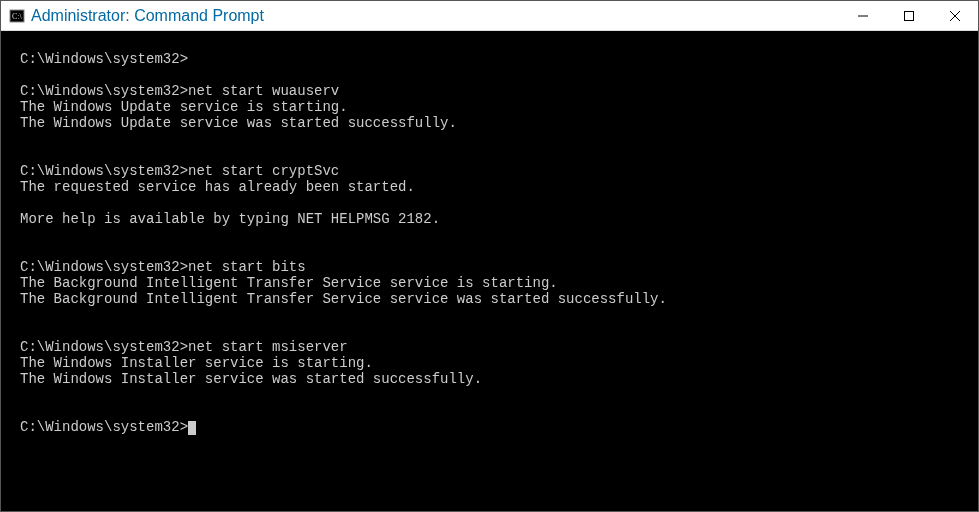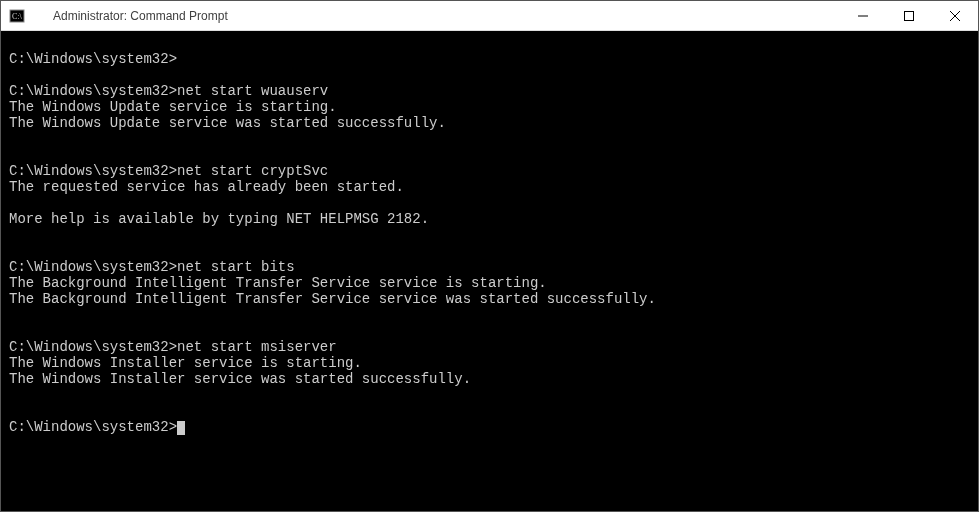--- a/index.html
+++ b/index.html
@@ -28,24 +28,23 @@
     }
     .title-icon {
       width: 16px;
       height: 16px;
       margin: 0 6px 0 8px;
       display: flex;
       align-items: center;
       justify-content: center;
     }
     .title-text {
-      font-size: 12px;
-      color: #404040;
+      font-size: 16px;
+      color: #0369a1;
       flex: 1;
-      margin-left: 22px;
     }
     .controls {
       display: flex;
       height: 100%;
     }
     .ctrl {
       width: 46px;
       height: 100%;
       display: flex;
       align-items: center;
@@ -53,21 +52,21 @@
       font-size: 10px;
       color: #000;
     }
     .terminal {
       flex: 1;
       background: #000;
       color: #ccc;
       font-family: Consolas, "Courier New", monospace;
       font-size: 14px;
       line-height: 16px;
-      padding: 4px 8px;
+      padding: 4px 19px;
       overflow: hidden;
       white-space: pre;
     }
     .line { white-space: pre; min-height: 16px; }
     .cursor {
       display: inline-block;
       width: 8px;
       height: 14px;
       background: #ccc;
       vertical-align: text-bottom;

